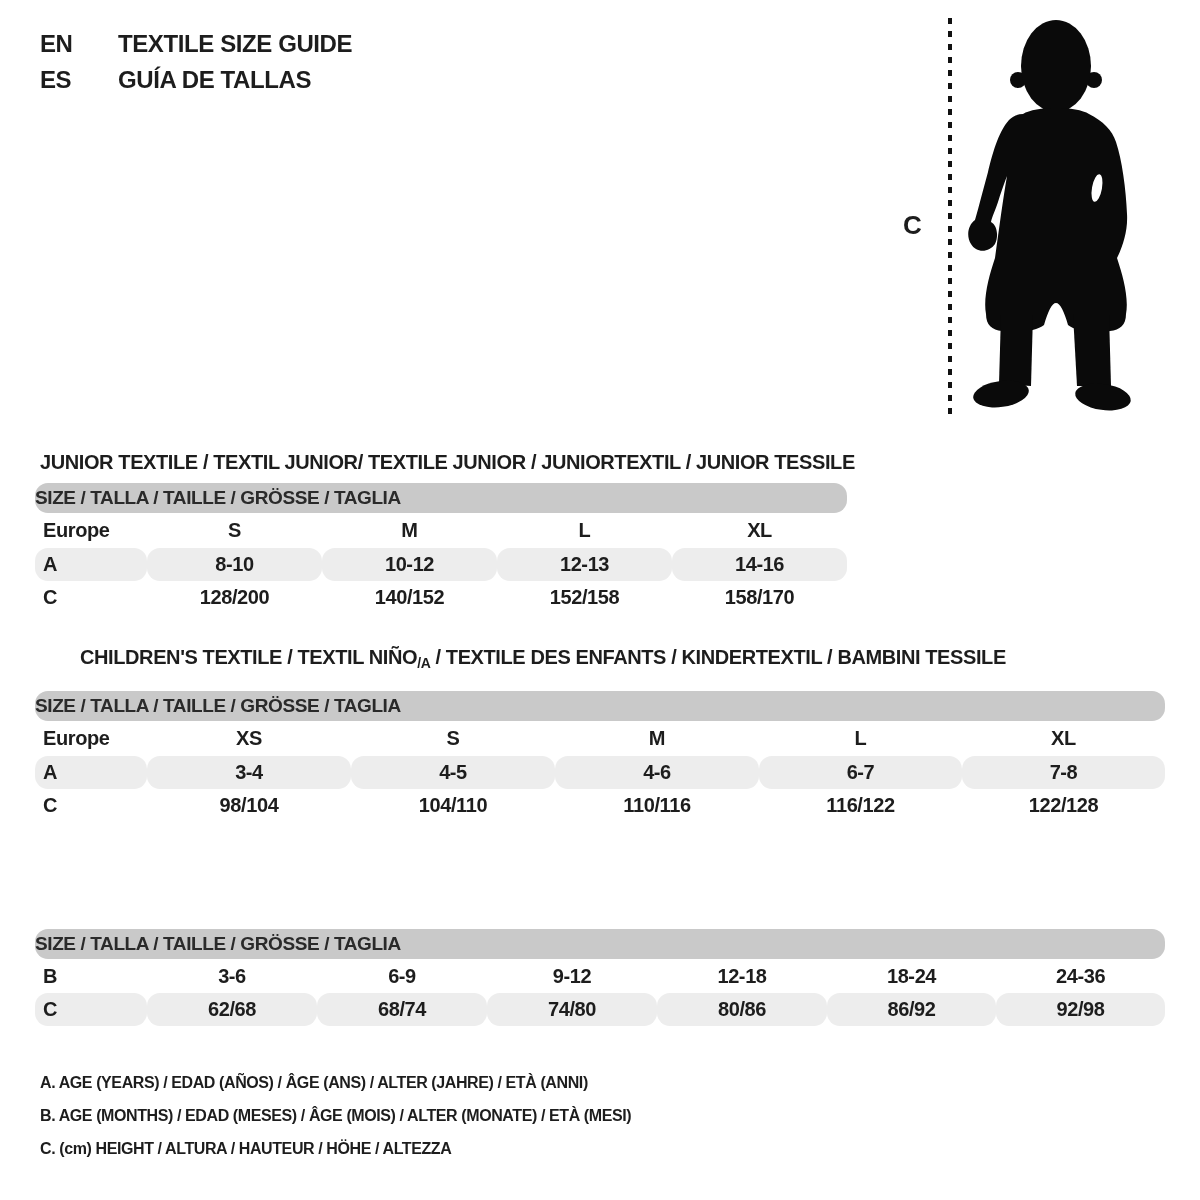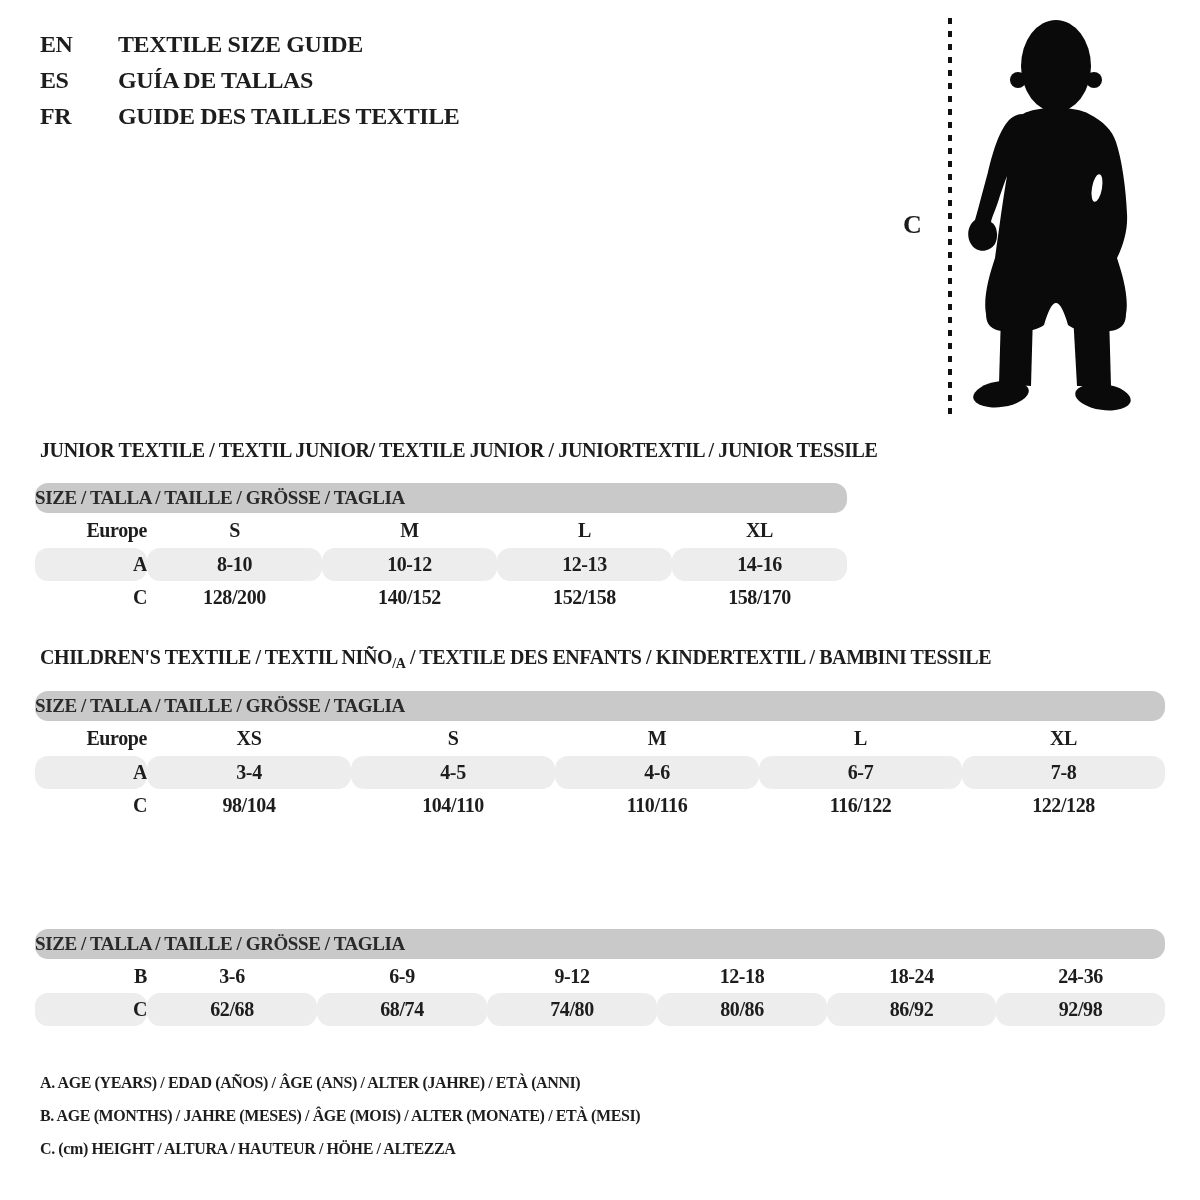--- a/index.html
+++ b/index.html
@@ -1,58 +1,54 @@
 <!DOCTYPE html>
 <html><head>
 <meta charset="utf-8">
 <style>
   html,body { margin:0; padding:0; background:#ffffff; }
   .canvas {
     position:relative; width:1200px; height:1200px; overflow:hidden;
     background:#ffffff; color:#1d1d1d;
-    font-family:Liberation Serif, serif; font-weight:bold;
+    font-family:Liberation Sans, sans-serif; font-weight:bold;
     letter-spacing:-0.4px;
   }
   
   .lang-list { position:absolute; left:40px; top:26px; font-size:24px; line-height:36px; }
   .lang-row { display:flex; }
   .lang-code { width:78px; flex:0 0 78px; }
   
   .dash-line { position:absolute; left:946px; top:16px; }
   .c-label { position:absolute; left:903px; top:210px; font-size:26px; }
   .silhouette { position:absolute; left:963px; top:14px; }
   
   .section-title { position:absolute; left:40px; font-size:20px; line-height:32px; white-space:nowrap; }
   table.size-table { position:absolute; border-collapse:collapse; table-layout:fixed; font-size:20px; color:#1d1d1d; }
   table.size-table td { padding:0; overflow:hidden; white-space:nowrap;border-radius:13px; }
   td.band { background:#c9c9c9; height:30px; padding-left:8px; font-size:19px; color:#2a2a2a; }
   tr.vals { height:33px; }
   tr.vals td { text-align:center; }
-  tr.vals td.rowlab { text-align:right; padding-left:8px; }
+  tr.vals td.rowlab { text-align:left; padding-left:8px; }
   tr.shade td { background:#ededed; }
   
   .notes { position:absolute; left:40px; top:1066px; font-size:16px; line-height:33px; }
 </style>
 </head>
 <body>
 
 <div class="canvas">
 
   <div class="lang-list">
     <div class="lang-row">
       <span class="lang-code">EN</span>
       <span class="lang-label">TEXTILE SIZE GUIDE</span>
     </div>
     <div class="lang-row">
       <span class="lang-code">ES</span>
       <span class="lang-label">GUÍA DE TALLAS</span>
-    </div>
-    <div class="lang-row">
-      <span class="lang-code">FR</span>
-      <span class="lang-label">GUIDE DES TAILLES TEXTILE</span>
     </div>
   </div>
 
   <span class="c-label">C</span>
   <svg class="dash-line" width="8" height="402" aria-hidden="true">
     <line x1="4" y1="2" x2="4" y2="400" stroke="#111111" stroke-width="4" stroke-dasharray="6 7"></line>
   </svg>
   <svg class="silhouette" width="176" height="400" viewBox="0 0 176 400" aria-hidden="true">
     <g fill="#0a0a0a" stroke="none">
       <circle cx="55" cy="66" r="8"></circle>
@@ -86,21 +82,21 @@
       <path d="M 38,300 L 70,300 L 68,372 L 36,370 Z"></path>
       <path d="M 110,300 L 146,300 L 148,372 L 114,372 Z"></path>
 
       <ellipse cx="38" cy="380" rx="28" ry="13" transform="rotate(-8 38 380)"></ellipse>
       <ellipse cx="140" cy="383" rx="28" ry="13" transform="rotate(8 140 383)"></ellipse>
 
       <ellipse cx="134" cy="174" rx="5" ry="14" transform="rotate(10 134 174)" fill="#ffffff"></ellipse>
     </g>
   </svg>
 
-  <div class="section-title" style="top:434px;">JUNIOR TEXTILE / TEXTIL JUNIOR/ TEXTILE JUNIOR / JUNIORTEXTIL / JUNIOR TESSILE</div>
+  <div class="section-title" style="top:446px;">JUNIOR TEXTILE / TEXTIL JUNIOR/ TEXTILE JUNIOR / JUNIORTEXTIL / JUNIOR TESSILE</div>
   <table class="size-table" style="left:35px; top:483px; width:812px;">
     <colgroup>
         <col style="width:112px">
         <col style="width:175px">
         <col style="width:175px">
         <col style="width:175px">
         <col style="width:175px">
       </colgroup>
     <tbody>
         <tr>
@@ -123,21 +119,21 @@
     <tr class="vals">
       <td class="rowlab">C</td>
       <td>128/200</td>
       <td>140/152</td>
       <td>152/158</td>
       <td>158/170</td>
     </tr>
   </tbody>
     </table>
 
-  <div class="section-title" style="top:641px;">
+  <div class="section-title" style="top:641px;margin-left:40px;">
     <span>CHILDREN'S TEXTILE / TEXTIL NIÑO</span><span style="font-size:14px; vertical-align:-4px;">/A</span><span> / TEXTILE DES ENFANTS / KINDERTEXTIL / BAMBINI TESSILE</span>
   </div>
   <table class="size-table" style="left:35px; top:691px; width:1130px;">
     <colgroup>
         <col style="width:112px">
         <col style="width:204px">
         <col style="width:204px">
         <col style="width:204px">
         <col style="width:203px">
         <col style="width:203px">
@@ -203,17 +199,17 @@
       <td>74/80</td>
       <td>80/86</td>
       <td>86/92</td>
       <td>92/98</td>
     </tr>
   </tbody>
     </table>
 
   <div class="notes">
     <div>A. AGE (YEARS) / EDAD (AÑOS) / ÂGE (ANS) / ALTER (JAHRE) / ETÀ (ANNI)</div>
-    <div>B. AGE (MONTHS) / JAHRE (MESES) / ÂGE (MOIS) / ALTER (MONATE) / ETÀ (MESI)</div>
+    <div>B. AGE (MONTHS) / EDAD (MESES) / ÂGE (MOIS) / ALTER (MONATE) / ETÀ (MESI)</div>
     <div>C. (cm) HEIGHT / ALTURA / HAUTEUR / HÖHE / ALTEZZA</div>
   </div>
 
 </div>
 
 </body></html>

